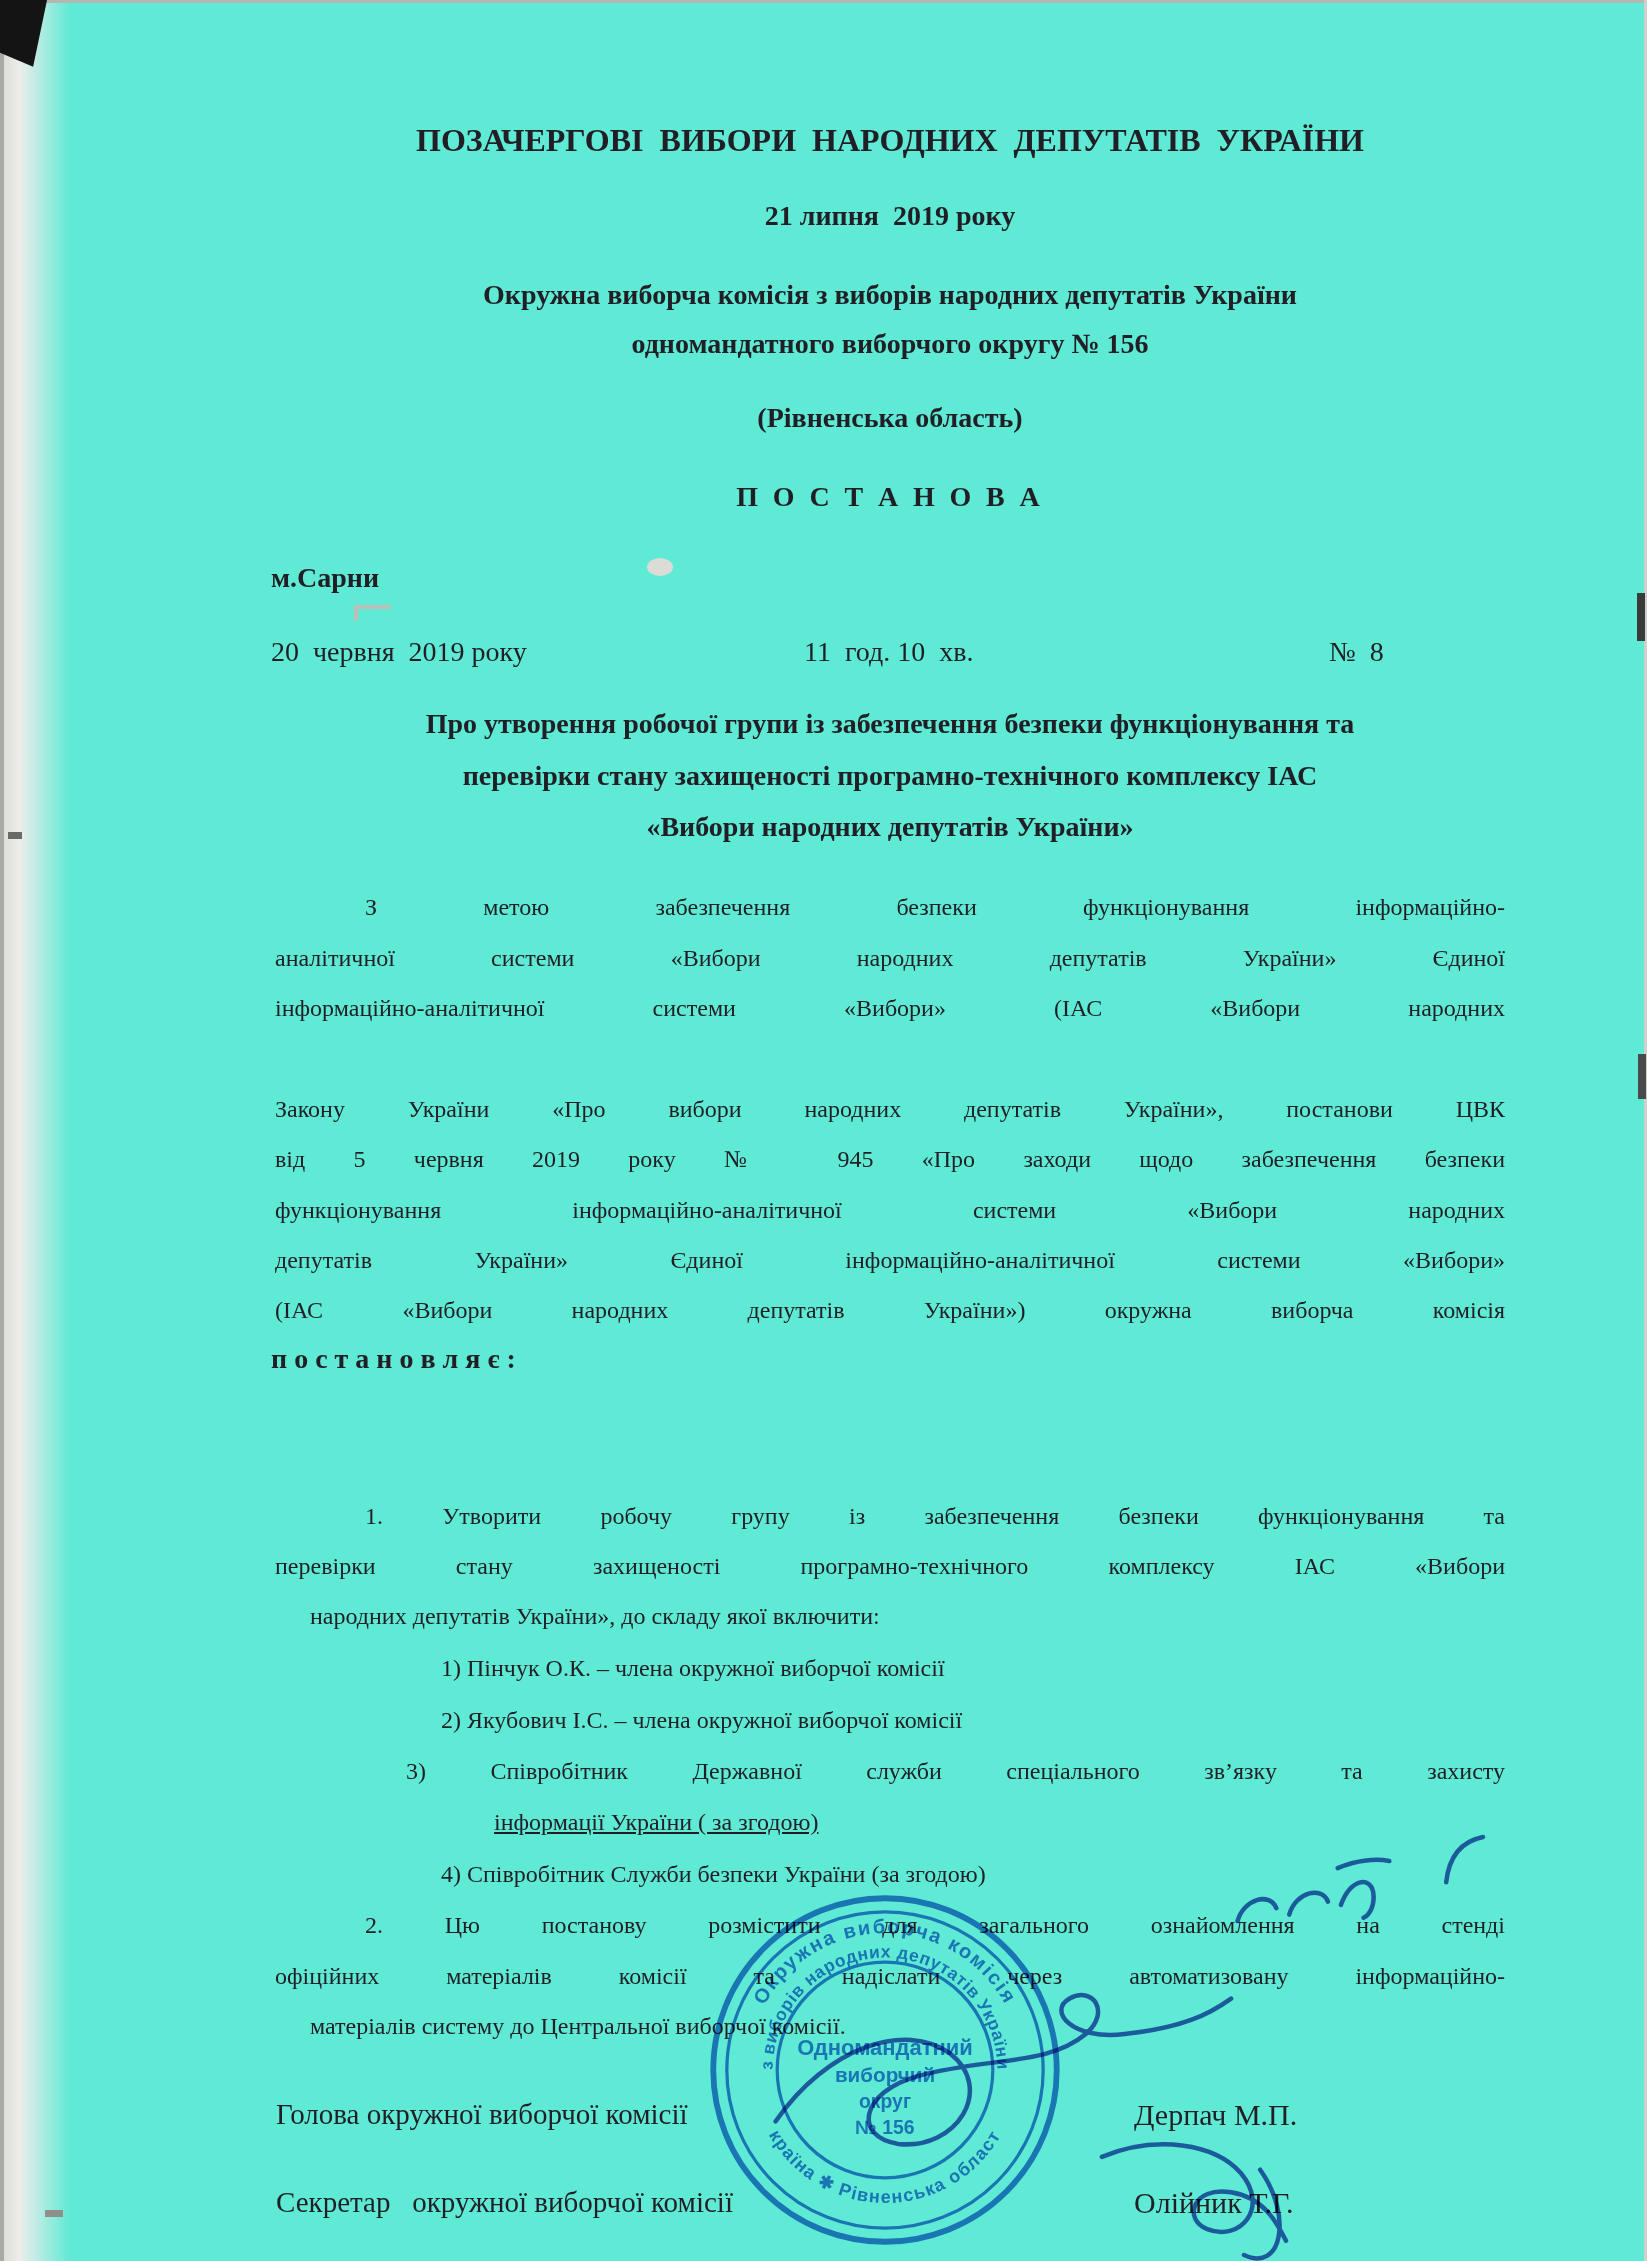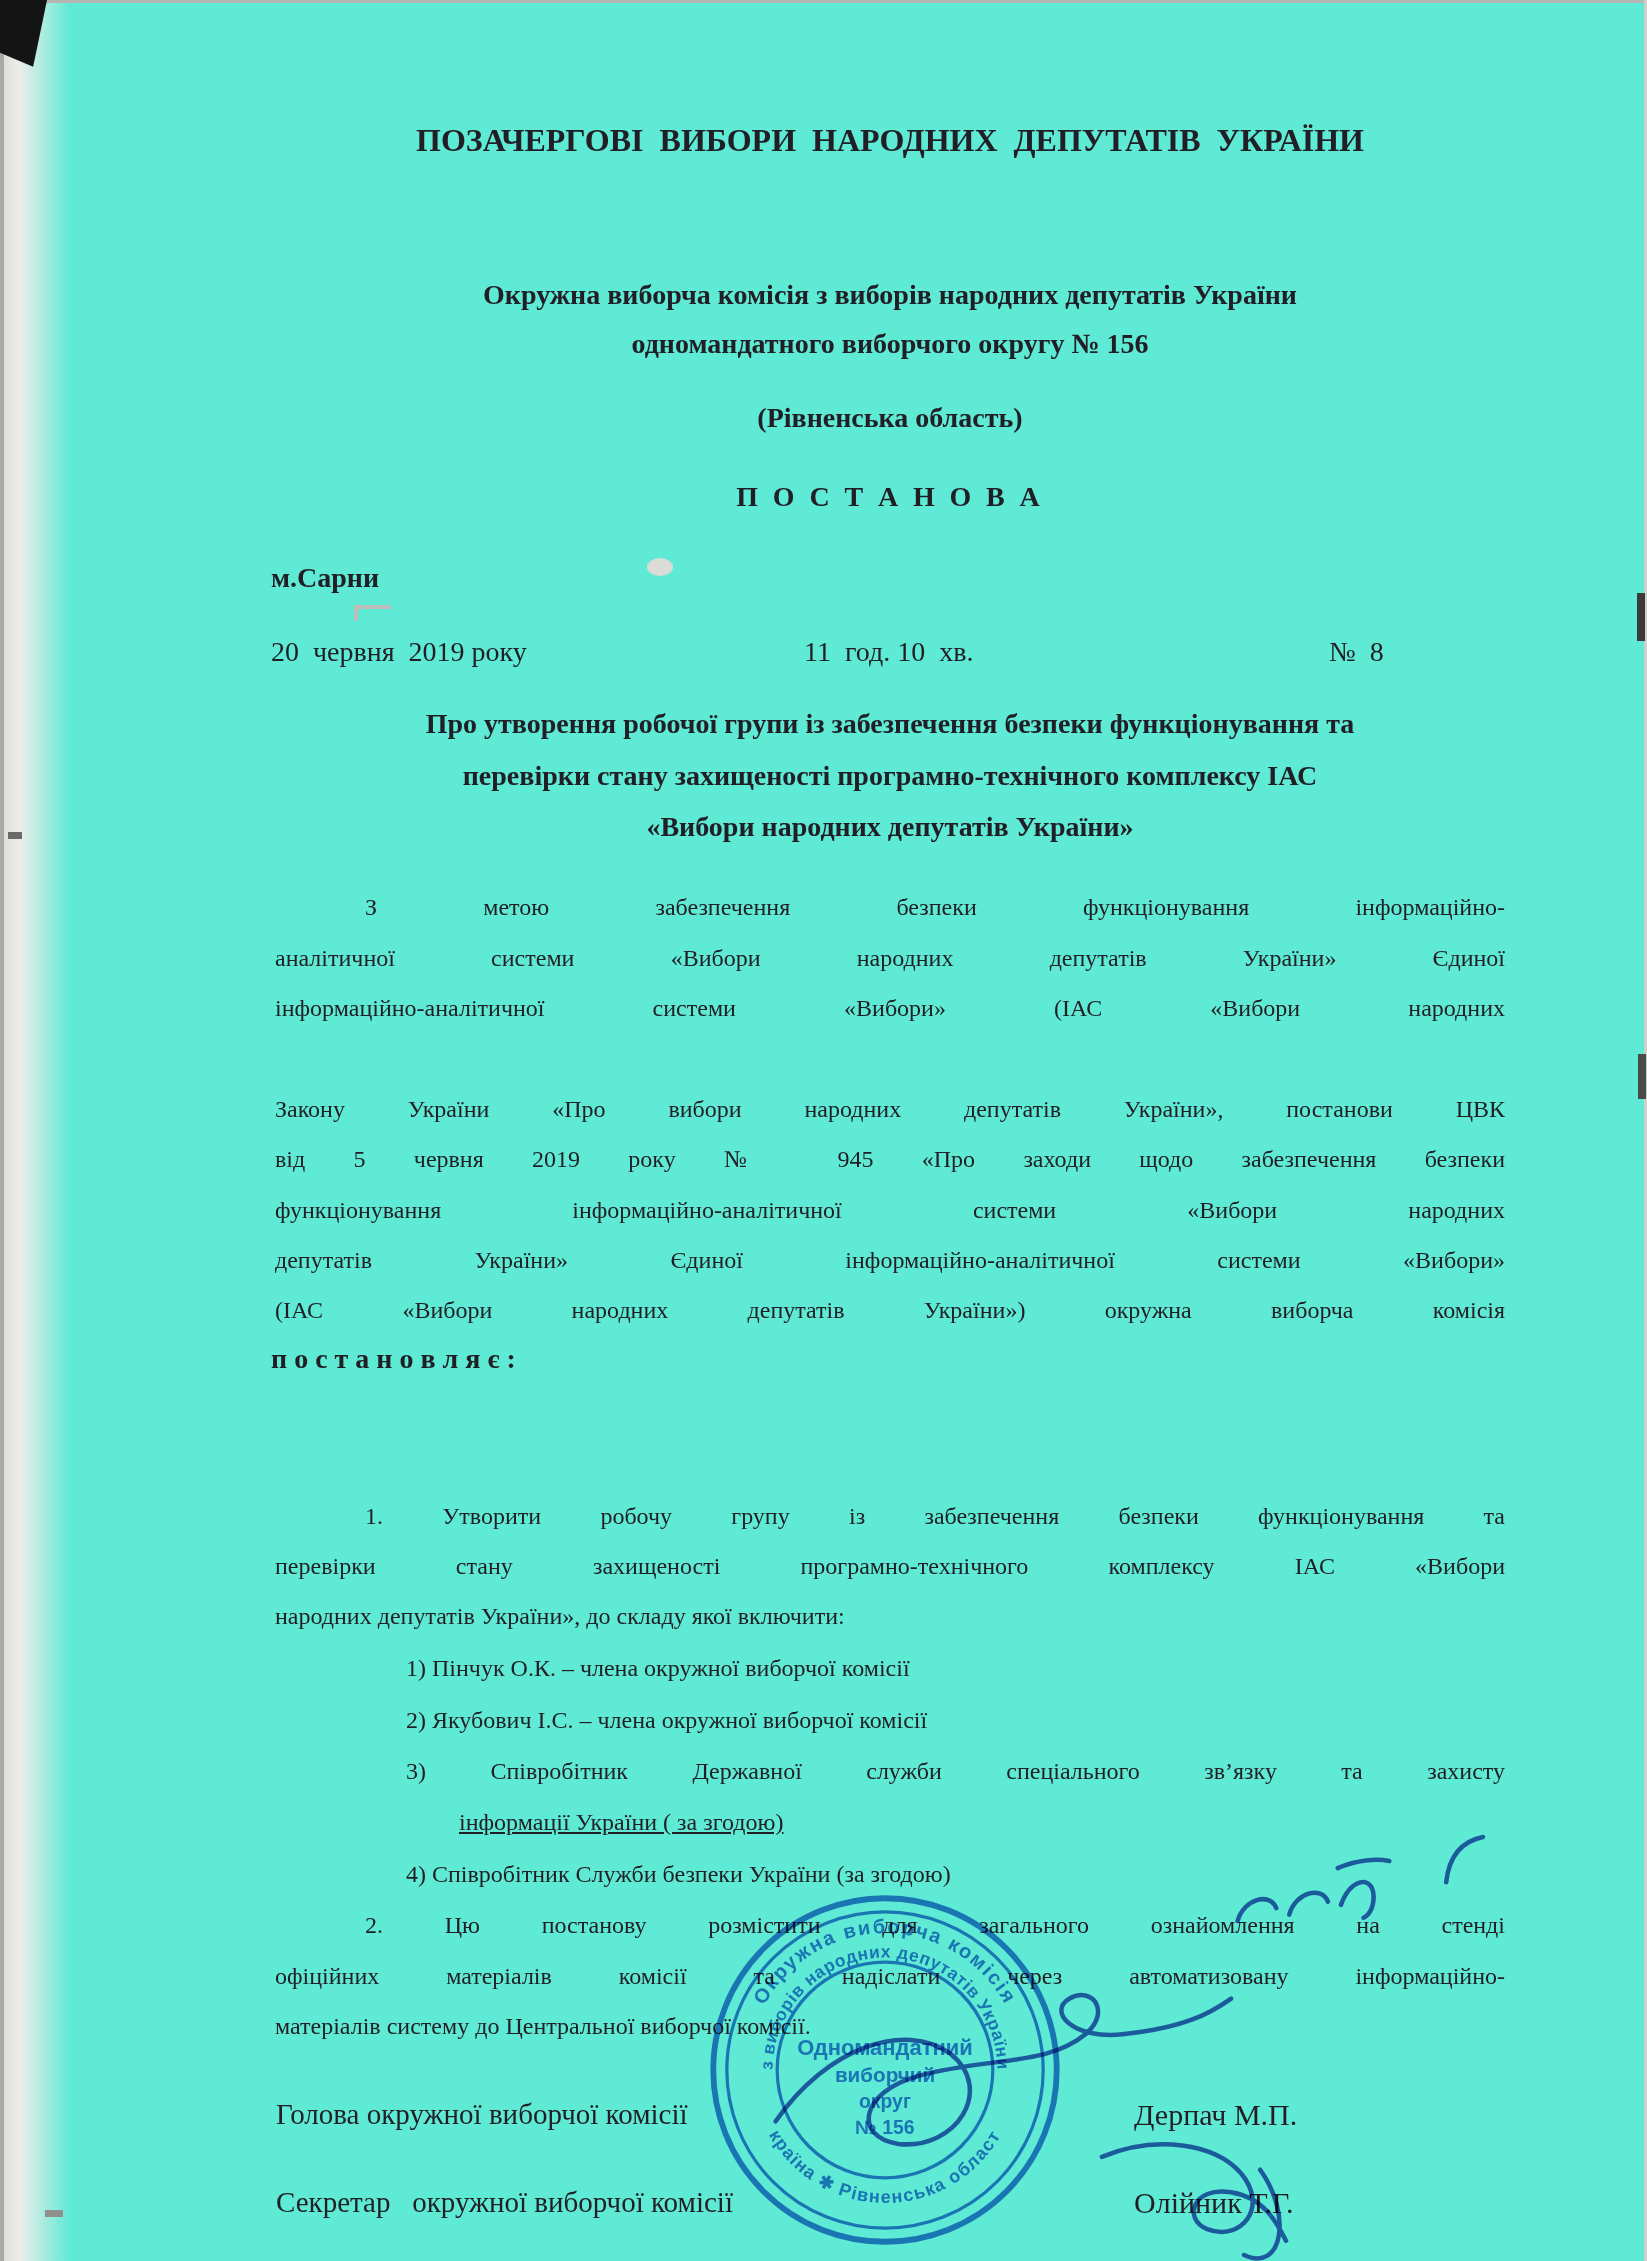--- a/index.html
+++ b/index.html
@@ -15,21 +15,21 @@
                clip-path:polygon(0 0,52px 0,37px 100%,0 78%);}
   .speck{position:absolute;}
   
   .t{position:absolute;font-size:28px;line-height:50px;white-space:nowrap;}
   .c{left:275px;width:1230px;text-align:center;white-space:pre;}
   .b{font-weight:bold;}
   .big{font-size:32px;}
   .sp{letter-spacing:3.9px;}
   .jl{position:absolute;left:275px;width:1230px;font-size:24px;line-height:50px;
       text-align:justify;text-align-last:justify;white-space:normal;}
-  .noj{text-align:left;text-align-last:left;}
+  .noj{text-align:left;text-align-last:left;margin-left:35px;}
   .ind{text-indent:90px;}
   .sub{left:406px;width:1099px;}
   .sub2{padding-left:53px;width:1046px;text-decoration:underline;}
   .pre{white-space:pre;}
   .sig-label{position:absolute;left:276px;font-size:29px;white-space:pre;}
   .sig-name{position:absolute;left:1134px;font-size:30px;white-space:pre;}
   .stamp-svg{position:absolute;left:701px;top:1886px;width:368px;height:368px;
              mix-blend-mode:multiply;opacity:.88;}
   .sign-svg{position:absolute;left:698px;top:1808px;width:853px;height:478px;
             mix-blend-mode:multiply;opacity:.92;}
@@ -48,20 +48,21 @@
   <div class="corner-mark"></div>
   <div class="speck" style="left:1637px;top:593px;width:7.8px;height:48px;background:#3a3a3a;"></div>
   <div class="speck" style="left:1638px;top:1054px;width:7.8px;height:45px;background:#4a4a4a;"></div>
   <div class="speck" style="left:7.8px;top:832px;width:14px;height:6.5px;background:#6a6a6a;"></div>
   <div class="speck" style="left:354px;top:605px;width:37px;height:3.9px;background:#bdbdb9;"></div>
   <div class="speck" style="left:354px;top:605px;width:3.9px;height:15.5px;background:#bdbdb9;"></div>
   <div class="speck" style="left:647px;top:558px;width:26px;height:18px;background:#dcdcd7;border-radius:50%;"></div>
   <div class="speck" style="left:45px;top:2210px;width:18px;height:6.5px;background:#8f8f8b;"></div>
 
   <div class="t c b big" style="top:115px">ПОЗАЧЕРГОВІ  ВИБОРИ  НАРОДНИХ  ДЕПУТАТІВ  УКРАЇНИ</div>
+  <div class="t c b" style="top:191px">21 липня  2019 року</div>
   <div class="t c b" style="top:270px">Окружна виборча комісія з виборів народних депутатів України</div>
   <div class="t c b" style="top:319px">одномандатного виборчого округу № 156</div>
   <div class="t c b" style="top:393px">(Рівненська область)</div>
   <div class="t c b sp" style="top:472px">П О С Т А Н О В А</div>
 
   <div class="t b" style="top:553px;left:271px">м.Сарни</div>
   <div class="t pre" style="top:627px;left:271px">20  червня  2019 року</div>
   <div class="t pre" style="top:627px;left:804px">11  год. 10  хв.</div>
   <div class="t pre" style="top:627px;left:1329px">№  8</div>
 

